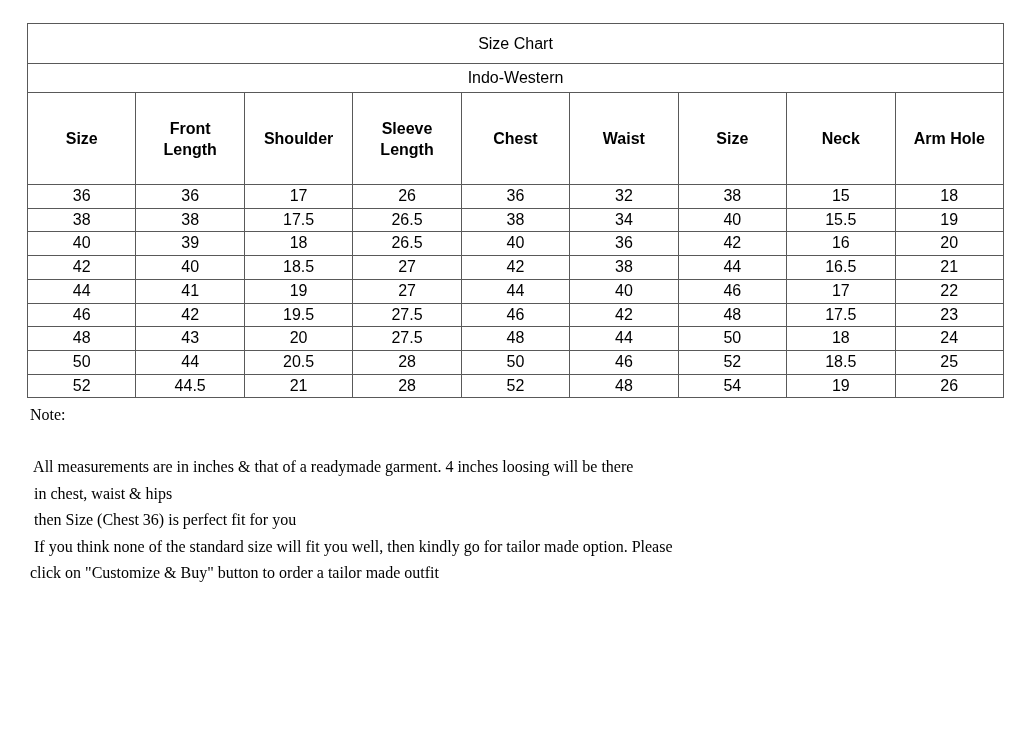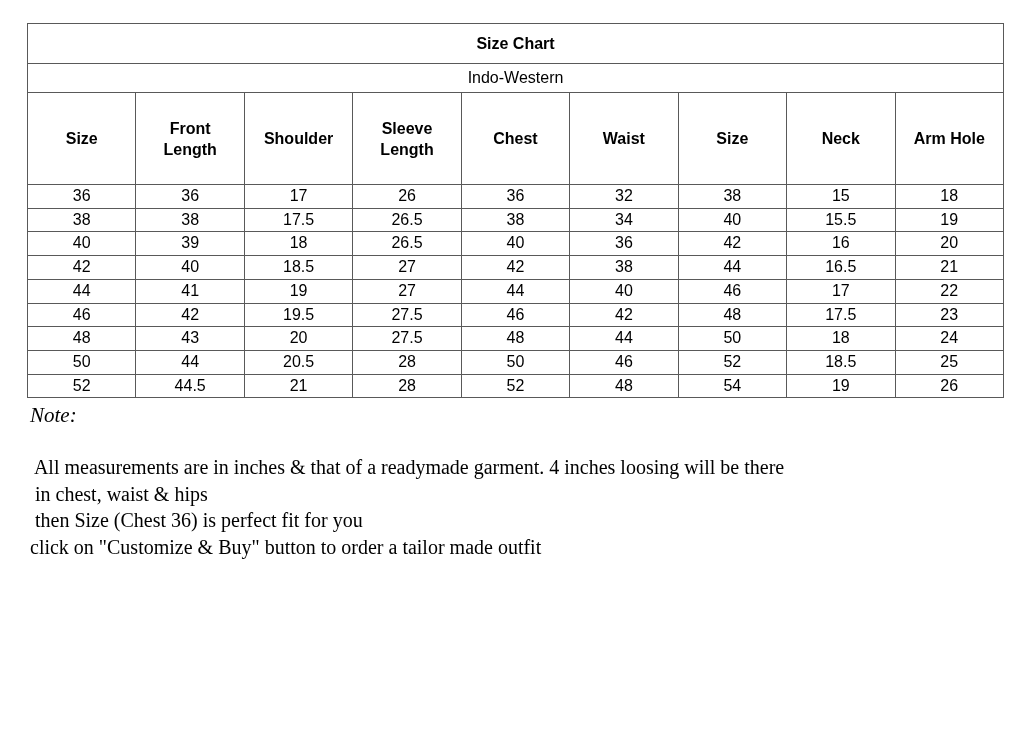--- a/index.html
+++ b/index.html
@@ -23,21 +23,21 @@
     border: 1px solid #595959;
     text-align: center;
     vertical-align: middle;
     padding: 0;
     font-size: 16px;
     color: #000000;
     background: #ffffff;
   }
   .title-cell {
     height: 40px;
-    font-weight: bold;
+    font-weight: normal;
   }
   .subtitle-cell {
     height: 29px;
     font-weight: normal;
     margin-top: 40px;
   }
   .col-header {
     height: 92px;
     font-weight: bold;
   }
@@ -52,29 +52,28 @@
   }
   .note-section {
     position: absolute;
     left: 30px;
     top: 402px;
     width: 985px;
     font-family: "Liberation Serif", serif;
     color: #000000;
   }
   .note-label {
-    font-size: 21px;
+    font-size: 16px;
     line-height: 26px;
-    font-style: italic;
   }
   .note-lines {
     margin-top: 26px;
   }
   .note-line {
-    font-size: 20px;
+    font-size: 16px;
     line-height: 26.5px;
     white-space: pre;
   }
 </style>
 </head>
 <body>
 
 <table class="size-table">
   <thead>
     <tr>
@@ -197,15 +196,16 @@
       </tr>
     </tbody>
 </table>
 
 <div class="note-section">
   <div class="note-label">Note:</div>
   <div class="note-lines" id="note-lines">
       <div class="note-line"> All measurements are in inches &amp; that of a readymade garment. 4 inches loosing will be there</div>
       <div class="note-line"> in chest, waist &amp; hips</div>
       <div class="note-line"> then Size (Chest 36) is perfect fit for you</div>
+      <div class="note-line"> If you think none of the standard size will fit you well, then kindly go for tailor made option. Please</div>
       <div class="note-line">click on "Customize &amp; Buy" button to order a tailor made outfit</div>
     </div>
 </div>
 
 </body></html>

